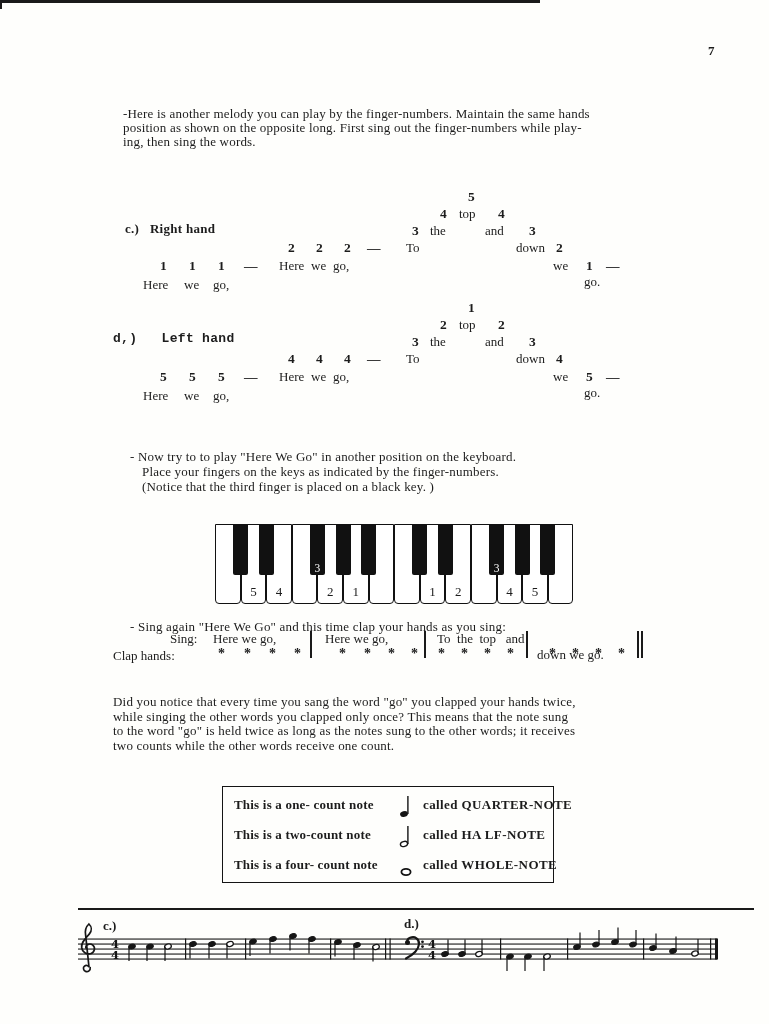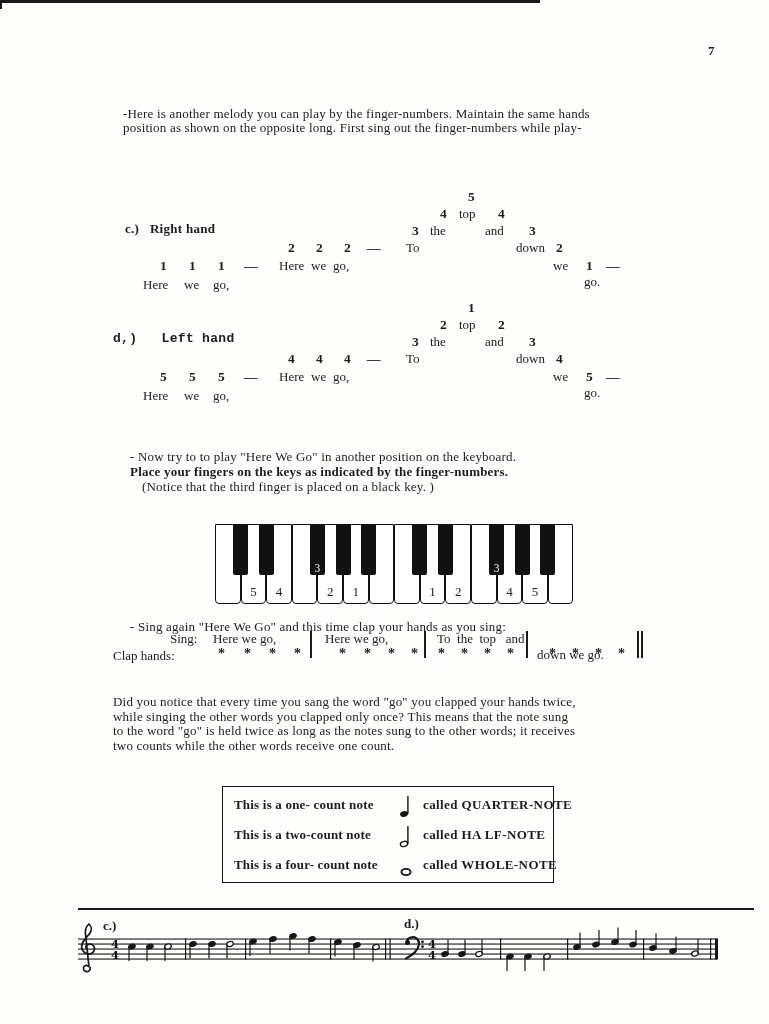--- a/index.html
+++ b/index.html
@@ -44,20 +44,21 @@
 <div id="page">
 
   <div class="line" style="left:0;top:0;width:540px;height:2.5px;"></div>
   <div class="line" style="left:0;top:0;width:2px;height:9px;"></div>
 
   <div class="pageno" style="left:708px;top:43px;">7</div>
 
   <div class="para" style="left:123px;top:107px;">
       <div>-Here is another melody you can play by the finger-numbers.  Maintain the same hands</div>
       <div>position as shown on the opposite long.   First sing out the finger-numbers while play-</div>
+      <div>ing,  then sing the words.</div>
     </div>
 
   <div class="sectlabel" style="left:125px;top:221px;">c.)   Right hand</div>
   <div class="tokenfield">
       <span class="tk num" style="left: 468px; top: 189px;">5</span>
       <span class="tk num" style="left: 440px; top: 206px;">4</span>
       <span class="tk" style="left: 459px; top: 206px;">top</span>
       <span class="tk num" style="left: 498px; top: 206px;">4</span>
       <span class="tk num" style="left: 412px; top: 223px;">3</span>
       <span class="tk" style="left: 430px; top: 223px;">the</span>
@@ -114,21 +115,21 @@
       <span class="tk num" style="left: 586px; top: 369px;">5</span>
       <span class="tk num" style="left: 606px; top: 369px;">—</span>
       <span class="tk" style="left: 143px; top: 388px;">Here</span>
       <span class="tk" style="left: 184px; top: 388px;">we</span>
       <span class="tk" style="left: 213px; top: 388px;">go,</span>
       <span class="tk" style="left: 584px; top: 385px;">go.</span>
     </div>
 
   <div class="para" style="left:130px;top:449px;line-height:15px;">
       <div>- Now try to to play "Here We Go" in another position on the keyboard.</div>
-      <div style=" font-weight: bold;">Place your fingers on the keys as indicated by the finger-numbers.</div>
+      <div style="margin-left: 12px;">Place your fingers on the keys as indicated by the finger-numbers.</div>
       <div style="margin-left: 12px;">(Notice that the third finger is placed on a black key. )</div>
     </div>
 
   <div id="keyboard">
       <div class="wkey" style="left: 0px; width: 25.6px;"></div>
       <div class="wkey" style="left: 25.6px; width: 25.6px;">
         <span class="klabel">5</span>
       </div>
       <div class="wkey" style="left: 51.2px; width: 25.6px;">
         <span class="klabel">4</span>

